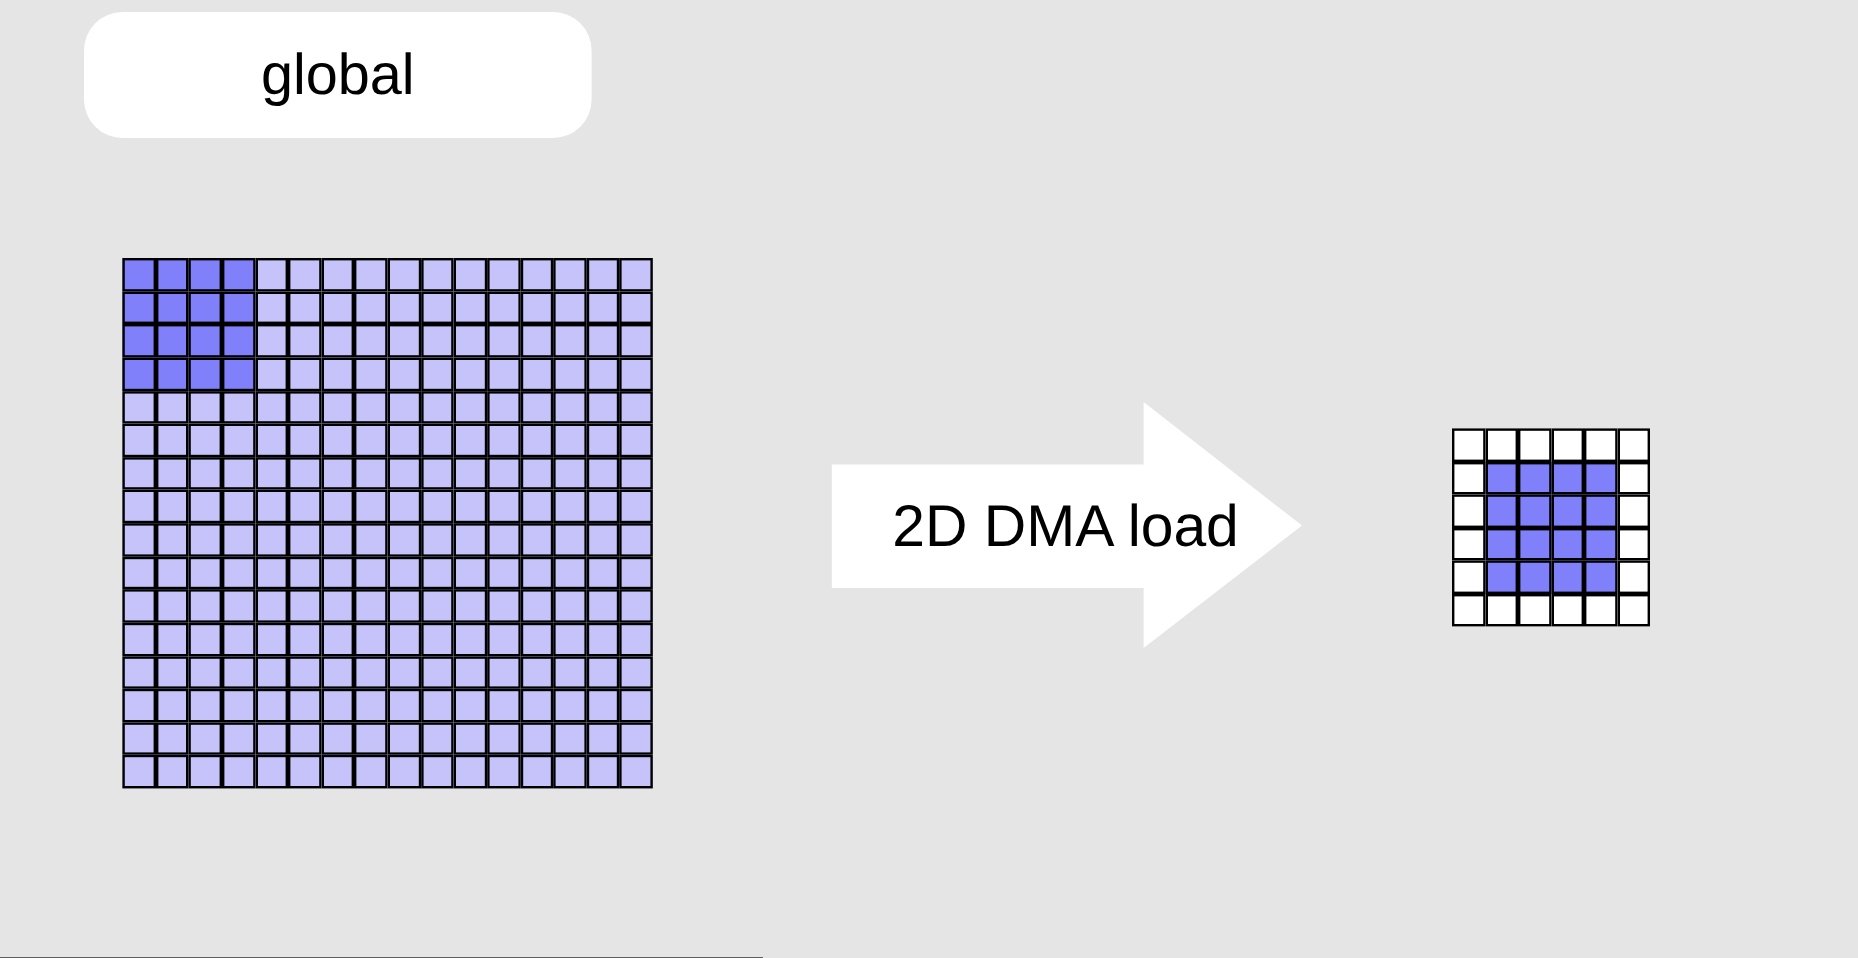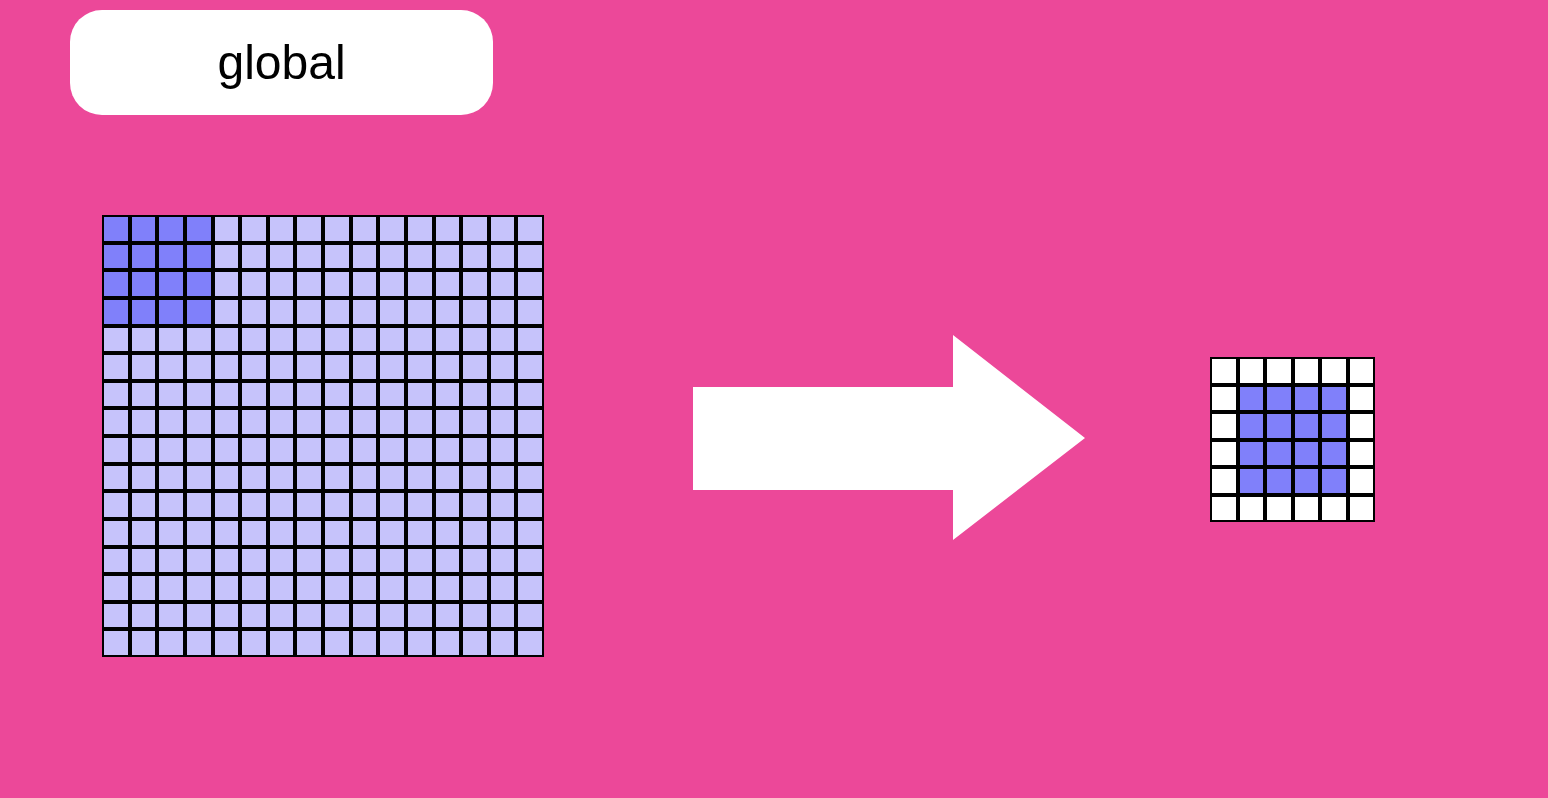--- a/index.html
+++ b/index.html
@@ -67,21 +67,21 @@
     align-items: center;
     justify-content: center;
     font-size: 49px;
     color: #000000;
     line-height: 1;
   }
 </style>
 </head>
 <body style="background: rgb(0, 0, 0);">
 
-<div class="canvas" style="background: #ec4899;">
+<div class="canvas" style="background: #e5e5e5;">
 
   <div class="pill" id="source-label" style="background: rgb(255, 255, 255); color: rgb(0, 0, 0);">global</div>
 
 
   <div class="grid" id="global-grid" style="grid-template-columns: repeat(16, 1fr); grid-template-rows: repeat(16, 1fr);">
       <div class="cell" style="background: rgb(128, 128, 250);"></div>
       <div class="cell" style="background: rgb(128, 128, 250);"></div>
       <div class="cell" style="background: rgb(128, 128, 250);"></div>
       <div class="cell" style="background: rgb(128, 128, 250);"></div>
       <div class="cell" style="background: rgb(198, 195, 251);"></div>
@@ -335,20 +335,21 @@
       <div class="cell" style="background: rgb(198, 195, 251);"></div>
       <div class="cell" style="background: rgb(198, 195, 251);"></div>
       <div class="cell" style="background: rgb(198, 195, 251);"></div>
       <div class="cell" style="background: rgb(198, 195, 251);"></div>
     </div>
 
   <svg id="dma-arrow-svg" viewBox="0 0 392 205" aria-hidden="true">
     <polygon points="0,52 260,52 260,0 392,103 260,205 260,155 0,155" fill="#ffffff"></polygon>
   </svg>
 
+  <div id="arrow-label" style="color: rgb(0, 0, 0);">2D DMA load</div>
 
   <div class="grid" id="scope-grid" style="grid-template-columns: repeat(6, 1fr); grid-template-rows: repeat(6, 1fr);">
       <div class="cell" style="background: rgb(255, 255, 255);"></div>
       <div class="cell" style="background: rgb(255, 255, 255);"></div>
       <div class="cell" style="background: rgb(255, 255, 255);"></div>
       <div class="cell" style="background: rgb(255, 255, 255);"></div>
       <div class="cell" style="background: rgb(255, 255, 255);"></div>
       <div class="cell" style="background: rgb(255, 255, 255);"></div>
       <div class="cell" style="background: rgb(255, 255, 255);"></div>
       <div class="cell" style="background: rgb(128, 128, 250);"></div>

